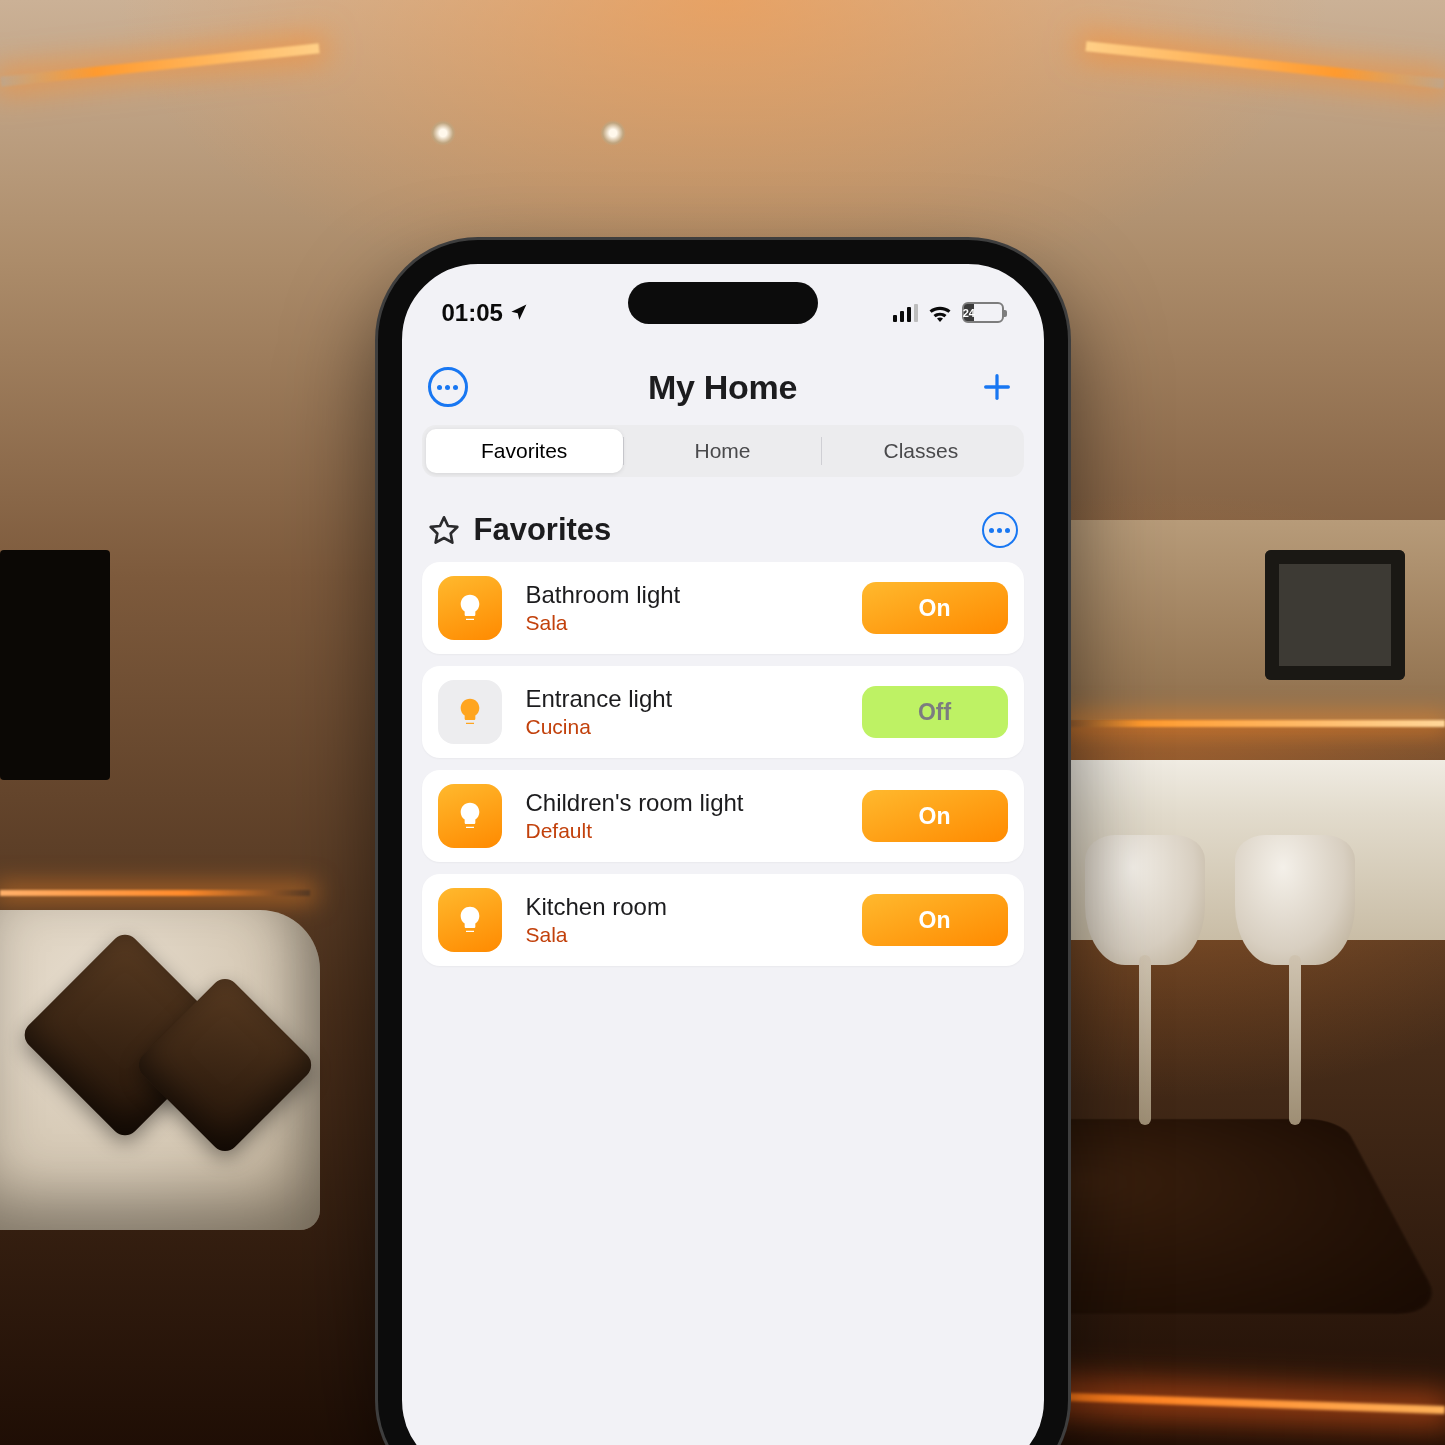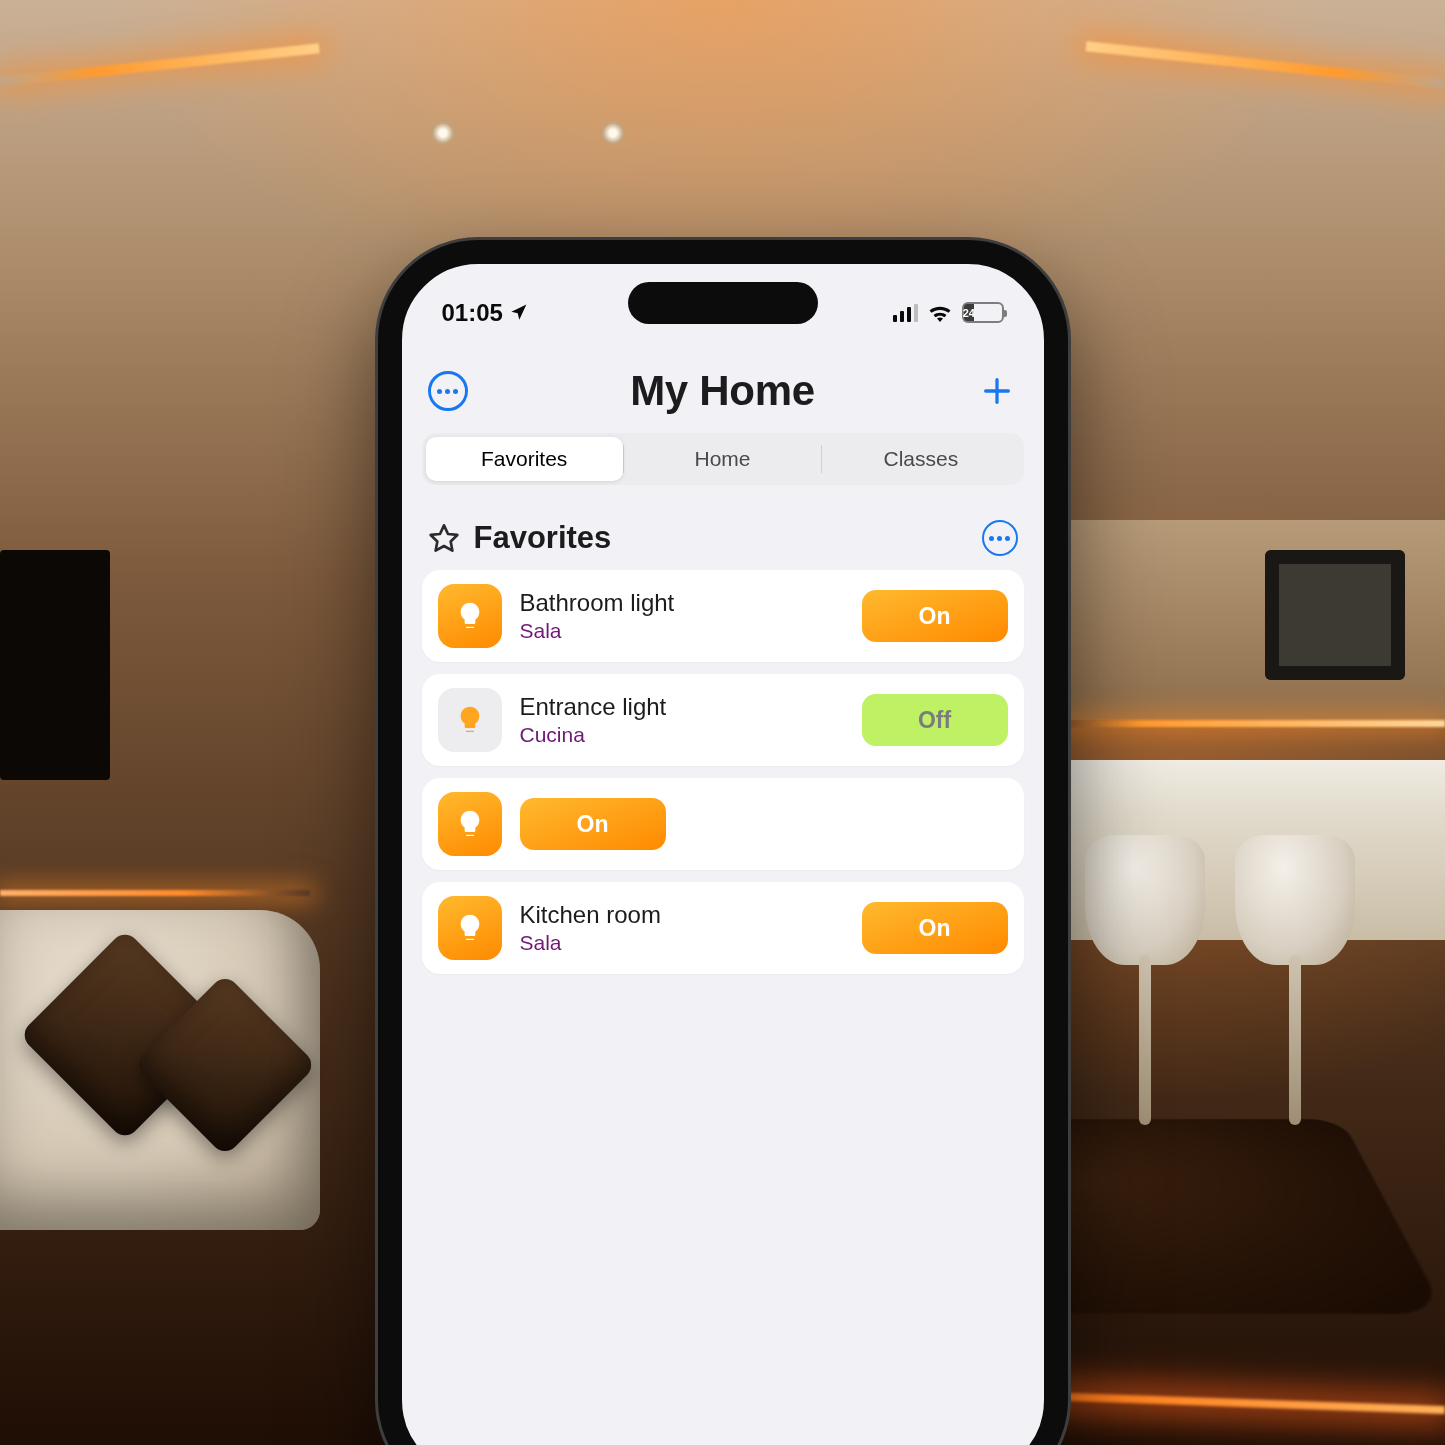--- a/index.html
+++ b/index.html
@@ -183,21 +183,21 @@
   display:flex; align-items:center; justify-content:space-between;
   padding: 28px 26px 18px;
 }
 .icon-circle {
   width:40px; height:40px; border:3px solid #1877F2; border-radius:50%;
   display:flex; align-items:center; justify-content:center;
   color:#1877F2; font-weight:800; font-size:18px; letter-spacing:2px;
 }
 .dots { display:flex; gap:3px; }
 .dots span { width:5px; height:5px; background:#1877F2; border-radius:50%; }
-.title { font-size:42px; font-weight:600; color:#1c1c1e; letter-spacing:-0.3px; }
+.title { font-size:34px; font-weight:600; color:#1c1c1e; letter-spacing:-0.3px; }
 .plus {
   width:40px; height:40px; display:flex; align-items:center; justify-content:center;
   color:#1877F2;
 }
 
 
 .segmented {
   margin: 0 20px;
   display:flex;
   background:#ECECEE;
@@ -227,36 +227,36 @@
   display:flex; align-items:center; gap:14px;
   font-size:31px; font-weight:700; color:#1c1c1e;
 }
 
 
 .list { padding: 0 20px; display:flex; flex-direction:column; gap:12px; }
 .card {
   background:#fff; border-radius:18px;
   display:flex; align-items:center;
   padding:14px 16px;
-  gap:18px;
+  gap:24px;
   box-shadow: 0 1px 2px rgba(0,0,0,0.04);
 }
 .device-icon {
   width:64px; height:64px; border-radius:16px;
   display:flex; align-items:center; justify-content:center;
 }
 .device-icon.on {
   background: linear-gradient(160deg, #FFB92E 0%, #FF8A00 100%);
 }
 .device-icon.off {
   background: #EDEDEF;
 }
 .device-info { flex:1; min-width:0; }
 .device-name { font-size:24px; font-weight:500; color:#1c1c1e; }
-.device-room { font-size:21px; color:#701a75; margin-top:2px; }
+.device-room { font-size:21px; color:#c2410c; margin-top:2px; }
 .state-btn {
   min-width:146px; height:52px; border-radius:14px;
   display:flex; align-items:center; justify-content:center;
   font-size:23px; font-weight:700; border:none;
 }
 .state-btn.on {
   background: linear-gradient(160deg, #FFB92E 0%, #FF8A00 100%);
   color:#fff;
 }
 .state-btn.off {
@@ -380,20 +380,24 @@
       </div>
       <button class="state-btn off">Off</button>
     </div>
 
     <div class="card">
       <div class="device-icon on">
         <svg width="32" height="32" viewBox="0 0 24 24" fill="#fff">
             <path d="M9 21h6v-1H9v1zm3-19C8 2 5 5 5 9c0 2.4 1.2 4.5 3 5.7V17c0 .6.4 1 1 1h6c.6 0 1-.4 1-1v-2.3c1.8-1.2 3-3.3 3-5.7 0-4-3-7-7-7z"></path>
           </svg>
       </div>
+      <div class="device-info">
+        <div class="device-name">Children's room light</div>
+        <div class="device-room">Default</div>
+      </div>
       <button class="state-btn on">On</button>
     </div>
 
     <div class="card">
       <div class="device-icon on">
         <svg width="32" height="32" viewBox="0 0 24 24" fill="#fff">
             <path d="M9 21h6v-1H9v1zm3-19C8 2 5 5 5 9c0 2.4 1.2 4.5 3 5.7V17c0 .6.4 1 1 1h6c.6 0 1-.4 1-1v-2.3c1.8-1.2 3-3.3 3-5.7 0-4-3-7-7-7z"></path>
           </svg>
       </div>
       <div class="device-info">

